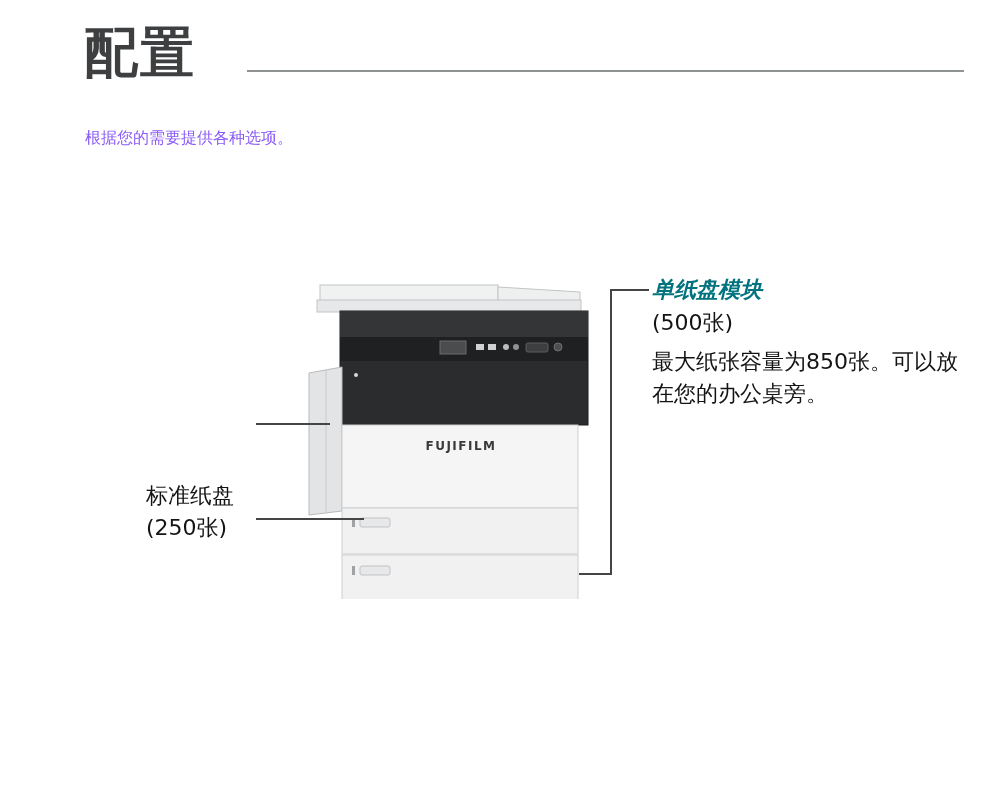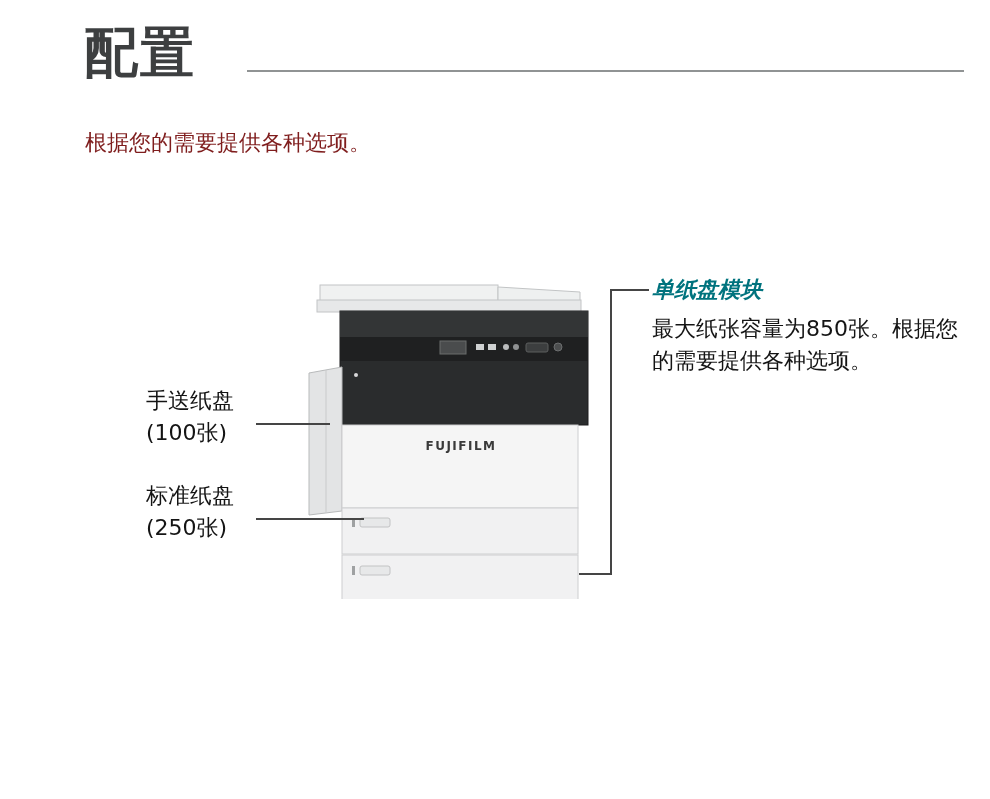--- a/index.html
+++ b/index.html
@@ -16,21 +16,21 @@
     position:absolute;left:84px;top:26px;
     font-size:54px;font-weight:900;line-height:1;
     color:#3d3f40;letter-spacing:2px;margin:0;
   }
   .title-rule{
     position:absolute;left:247px;top:70px;width:717px;height:2px;
     background:#909394;
   }
   .subtitle{
     position:absolute;left:85px;top:128px;margin:0;
-    font-size:22px;color:#7f1d1d;
+    font-size:16px;color:#8b5cf6;
   }
   
   .callout-left{position:absolute;font-size:22px;line-height:32px;color:#141414;}
   .co-left-1{left:146px;top:385px;}
   .co-left-2{left:146px;top:480px;}
   
   .callout-right{position:absolute;font-size:22px;line-height:31px;color:#141414;}
   .co-right-1{left:652px;top:275px;width:312px;}
   .co-right-2{left:652px;top:637px;width:322px;}
   .co-title{color:#00737e;font-weight:700;font-size:22px;line-height:30px;font-style:italic;}
@@ -101,35 +101,32 @@
     <circle cx="21" cy="481" r="5" fill="#babbbc" stroke="#9e9fa0"></circle>
 
     <rect x="64" y="481" width="14" height="12" fill="#808283"></rect>
     <circle cx="71" cy="502" r="9" fill="#333536" stroke="#222324"></circle>
     <rect x="162" y="485" width="18" height="14" fill="#d2d3d4" stroke="#b8b9ba"></rect>
     <rect x="160" y="499" width="22" height="6" fill="#9fa1a2"></rect>
     <rect x="262" y="481" width="14" height="12" fill="#808283"></rect>
     <circle cx="269" cy="502" r="9" fill="#333536" stroke="#222324"></circle>
   </svg>
 
-  <div class="callout-left co-left-1">
-    <div>手送纸盘</div>
-    <div>(100张)</div>
-  </div>
   <div class="leader leader-h ld-manual"></div>
 
   <div class="callout-left co-left-2">
     <div>标准纸盘</div>
     <div>(250张)</div>
   </div>
   <div class="leader leader-h ld-standard"></div>
 
   <div class="callout-right co-right-1">
     <div class="co-title">单纸盘模块</div>
-    <div class="co-desc">最大纸张容量为850张。根据您的需要提供各种选项。</div>
+    <div class="co-capacity">(500张)</div>
+    <div class="co-desc">最大纸张容量为850张。可以放在您的办公桌旁。</div>
   </div>
   <div class="leader leader-h ld-tray-top"></div>
   <div class="leader leader-v ld-tray-vert"></div>
   <div class="leader leader-h ld-tray-bottom"></div>
 
   <div class="leader leader-h ld-cabinet"></div>
 
 </div>
 
 </body></html>

